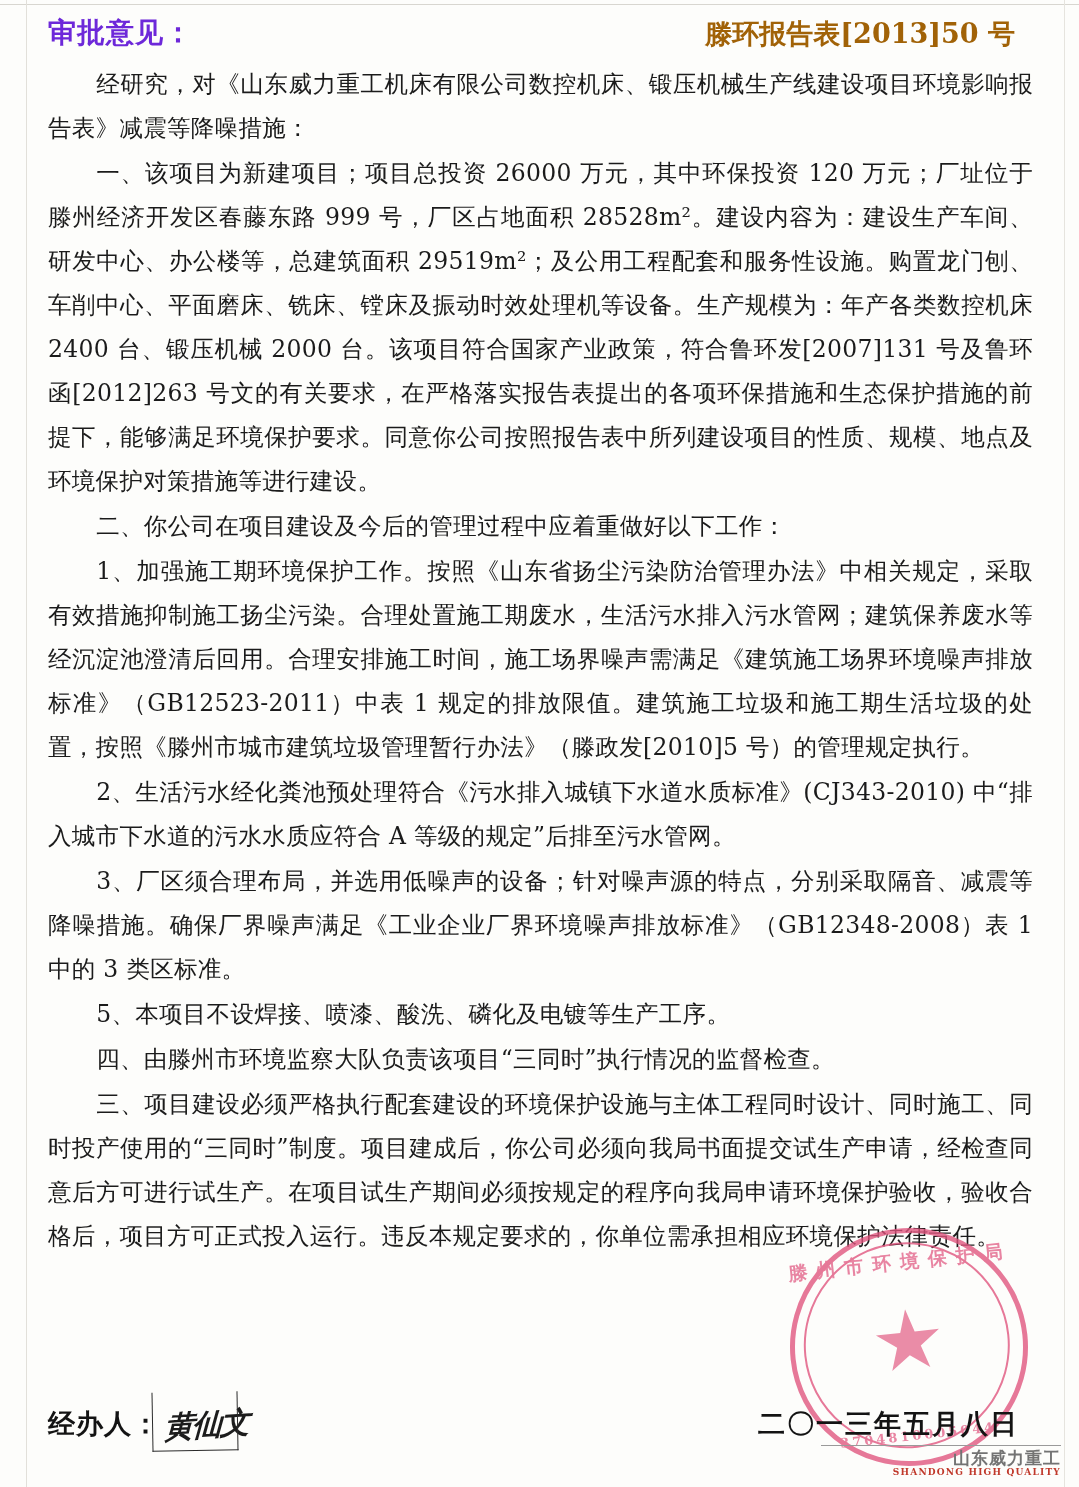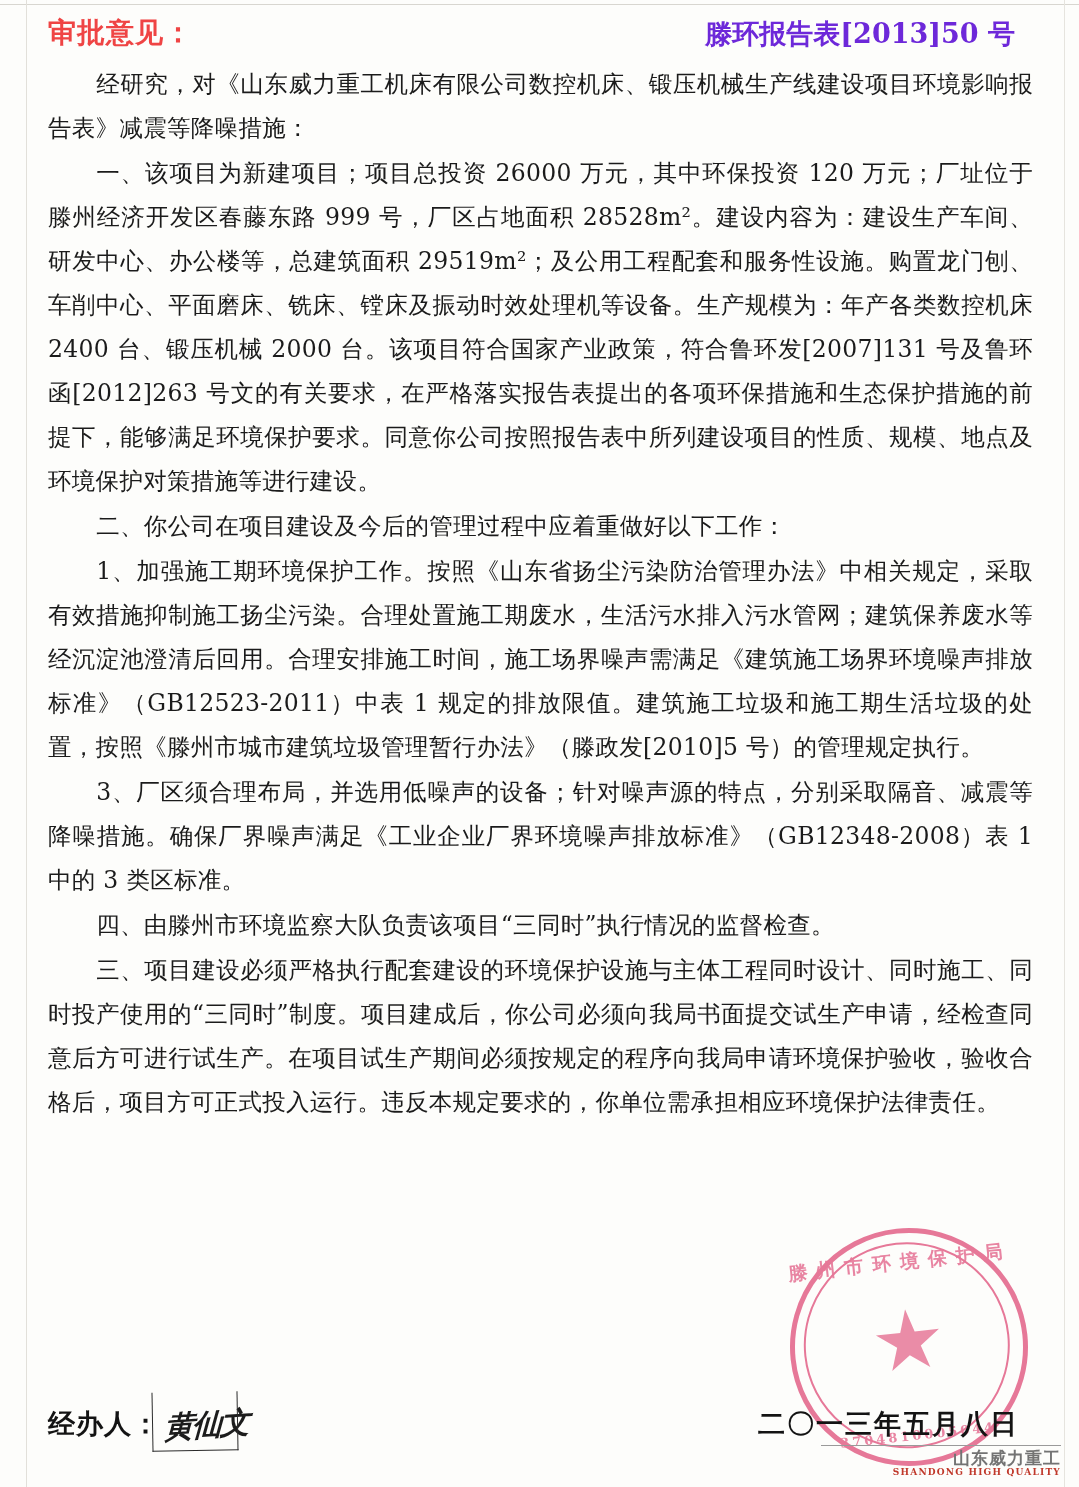--- a/index.html
+++ b/index.html
@@ -45,28 +45,28 @@
   .header-row {
     display: flex;
     align-items: flex-end;
     justify-content: space-between;
     margin-bottom: 10px;
   }
   .doc-heading {
     font-size: 28px;
     font-weight: bold;
     letter-spacing: 1px;
-    color: #ef4444;
+    color: #6d28d9;
     font-family: "DejaVu Serif", "Liberation Serif", serif;
   }
   .doc-number {
     font-size: 27px;
     font-weight: bold;
     letter-spacing: 0px;
-    color: #6d28d9;
+    color: #a16207;
     padding-right: 18px;
     font-family: "DejaVu Serif", "Liberation Serif", serif;
   }
   .body-text {
     font-size: 23.5px;
     line-height: 44px;
     color: #1b1b1b;
     text-align: justify;
     text-justify: inter-ideograph;
   }
@@ -212,21 +212,23 @@
     <div class="header-row">
       <div class="doc-heading">审批意见：</div>
       <div class="doc-number">滕环报告表[2013]50 号</div>
     </div>
 
     <div class="body-text">
       <p class="para">经研究，对《山东威力重工机床有限公司数控机床、锻压机械生产线建设项目环境影响报告表》减震等降噪措施：</p>
       <p class="para">一、该项目为新建项目；项目总投资 26000 万元，其中环保投资 120 万元；厂址位于滕州经济开发区春藤东路 999 号，厂区占地面积 28528m²。建设内容为：建设生产车间、研发中心、办公楼等，总建筑面积 29519m²；及公用工程配套和服务性设施。购置龙门刨、车削中心、平面磨床、铣床、镗床及振动时效处理机等设备。生产规模为：年产各类数控机床 2400 台、锻压机械 2000 台。该项目符合国家产业政策，符合鲁环发[2007]131 号及鲁环函[2012]263 号文的有关要求，在严格落实报告表提出的各项环保措施和生态保护措施的前提下，能够满足环境保护要求。同意你公司按照报告表中所列建设项目的性质、规模、地点及环境保护对策措施等进行建设。</p>
       <p class="para">二、你公司在项目建设及今后的管理过程中应着重做好以下工作：</p>
       <p class="para">1、加强施工期环境保护工作。按照《山东省扬尘污染防治管理办法》中相关规定，采取有效措施抑制施工扬尘污染。合理处置施工期废水，生活污水排入污水管网；建筑保养废水等经沉淀池澄清后回用。合理安排施工时间，施工场界噪声需满足《建筑施工场界环境噪声排放标准》（GB12523-2011）中表 1 规定的排放限值。建筑施工垃圾和施工期生活垃圾的处置，按照《滕州市城市建筑垃圾管理暂行办法》（滕政发[2010]5 号）的管理规定执行。</p>
+      <p class="para">2、生活污水经化粪池预处理符合《污水排入城镇下水道水质标准》(CJ343-2010) 中“排入城市下水道的污水水质应符合 A 等级的规定”后排至污水管网。</p>
       <p class="para">3、厂区须合理布局，并选用低噪声的设备；针对噪声源的特点，分别采取隔音、减震等降噪措施。确保厂界噪声满足《工业企业厂界环境噪声排放标准》（GB12348-2008）表 1 中的 3 类区标准。</p>
+      <p class="para">5、本项目不设焊接、喷漆、酸洗、磷化及电镀等生产工序。</p>
       <p class="para">四、由滕州市环境监察大队负责该项目“三同时”执行情况的监督检查。</p>
       <p class="para">三、项目建设必须严格执行配套建设的环境保护设施与主体工程同时设计、同时施工、同时投产使用的“三同时”制度。项目建成后，你公司必须向我局书面提交试生产申请，经检查同意后方可进行试生产。在项目试生产期间必须按规定的程序向我局申请环境保护验收，验收合格后，项目方可正式投入运行。违反本规定要求的，你单位需承担相应环境保护法律责任。</p>
     </div>
   </div>
 
   <div class="seal">
     <div class="seal-inner"></div>
     <div class="seal-star"></div>
     <div class="seal-top-text">滕州市环境保护局</div>
     <div class="seal-bottom-text">3704810005044</div>

